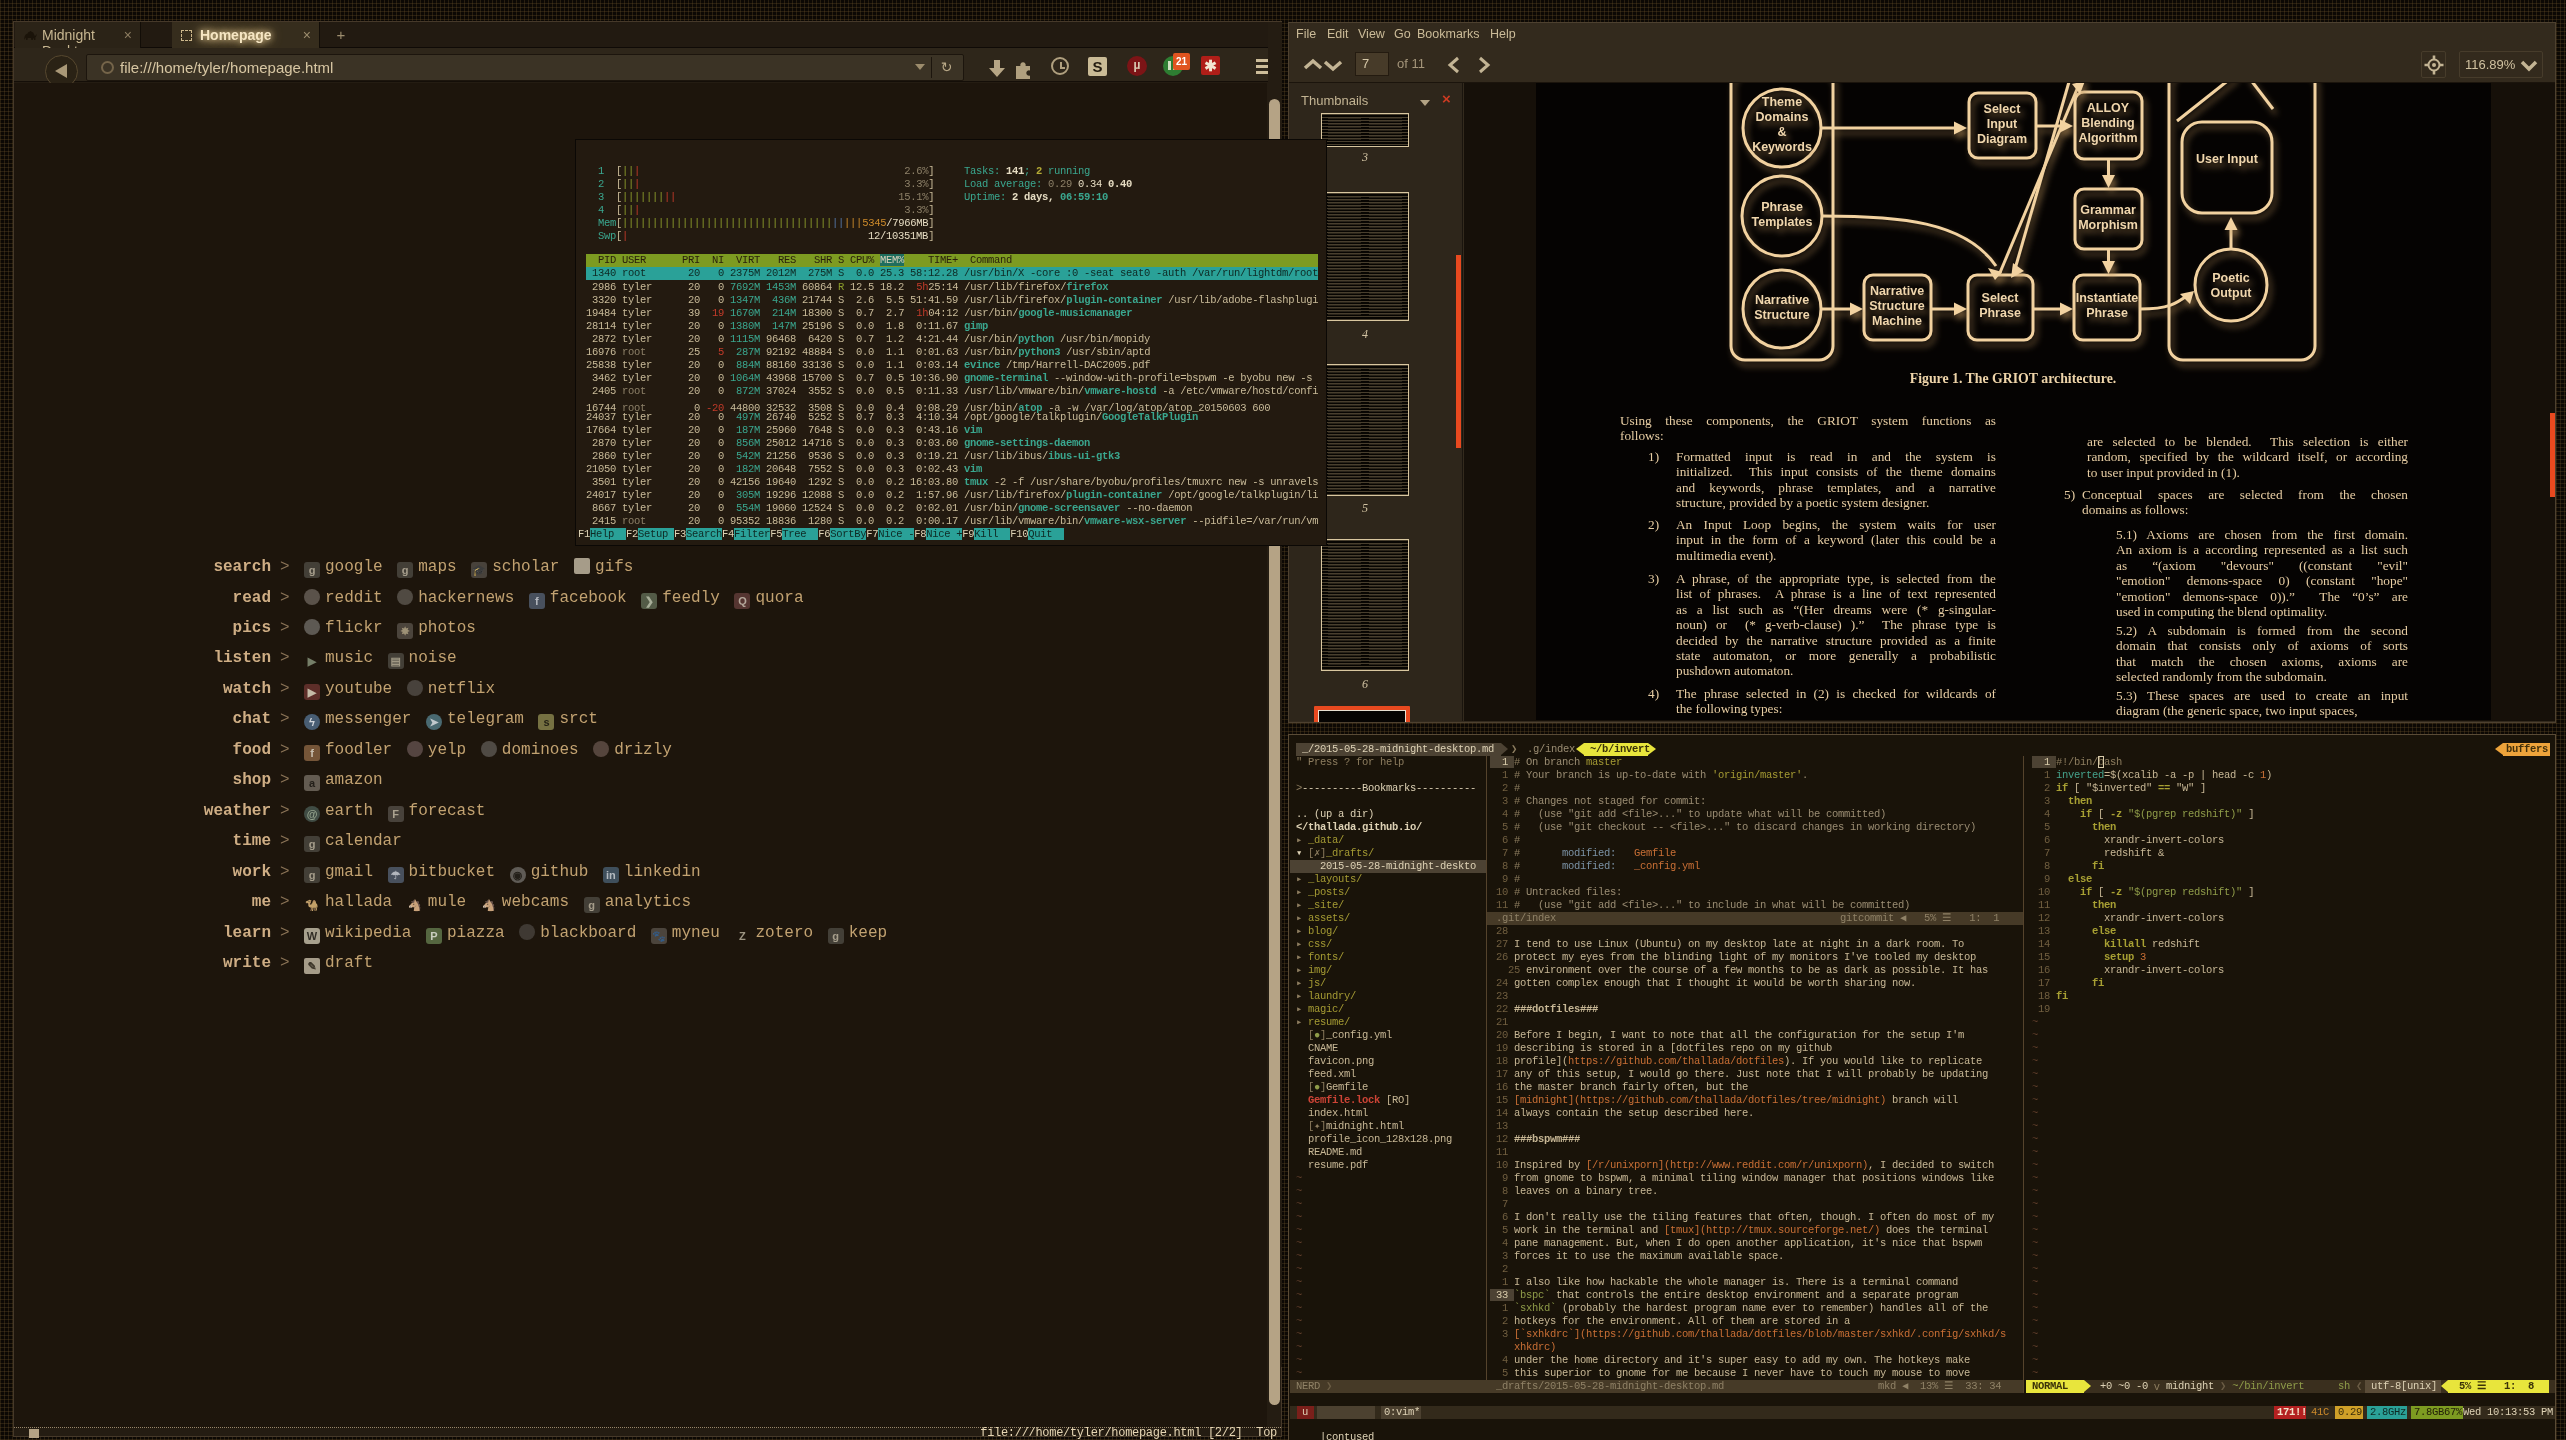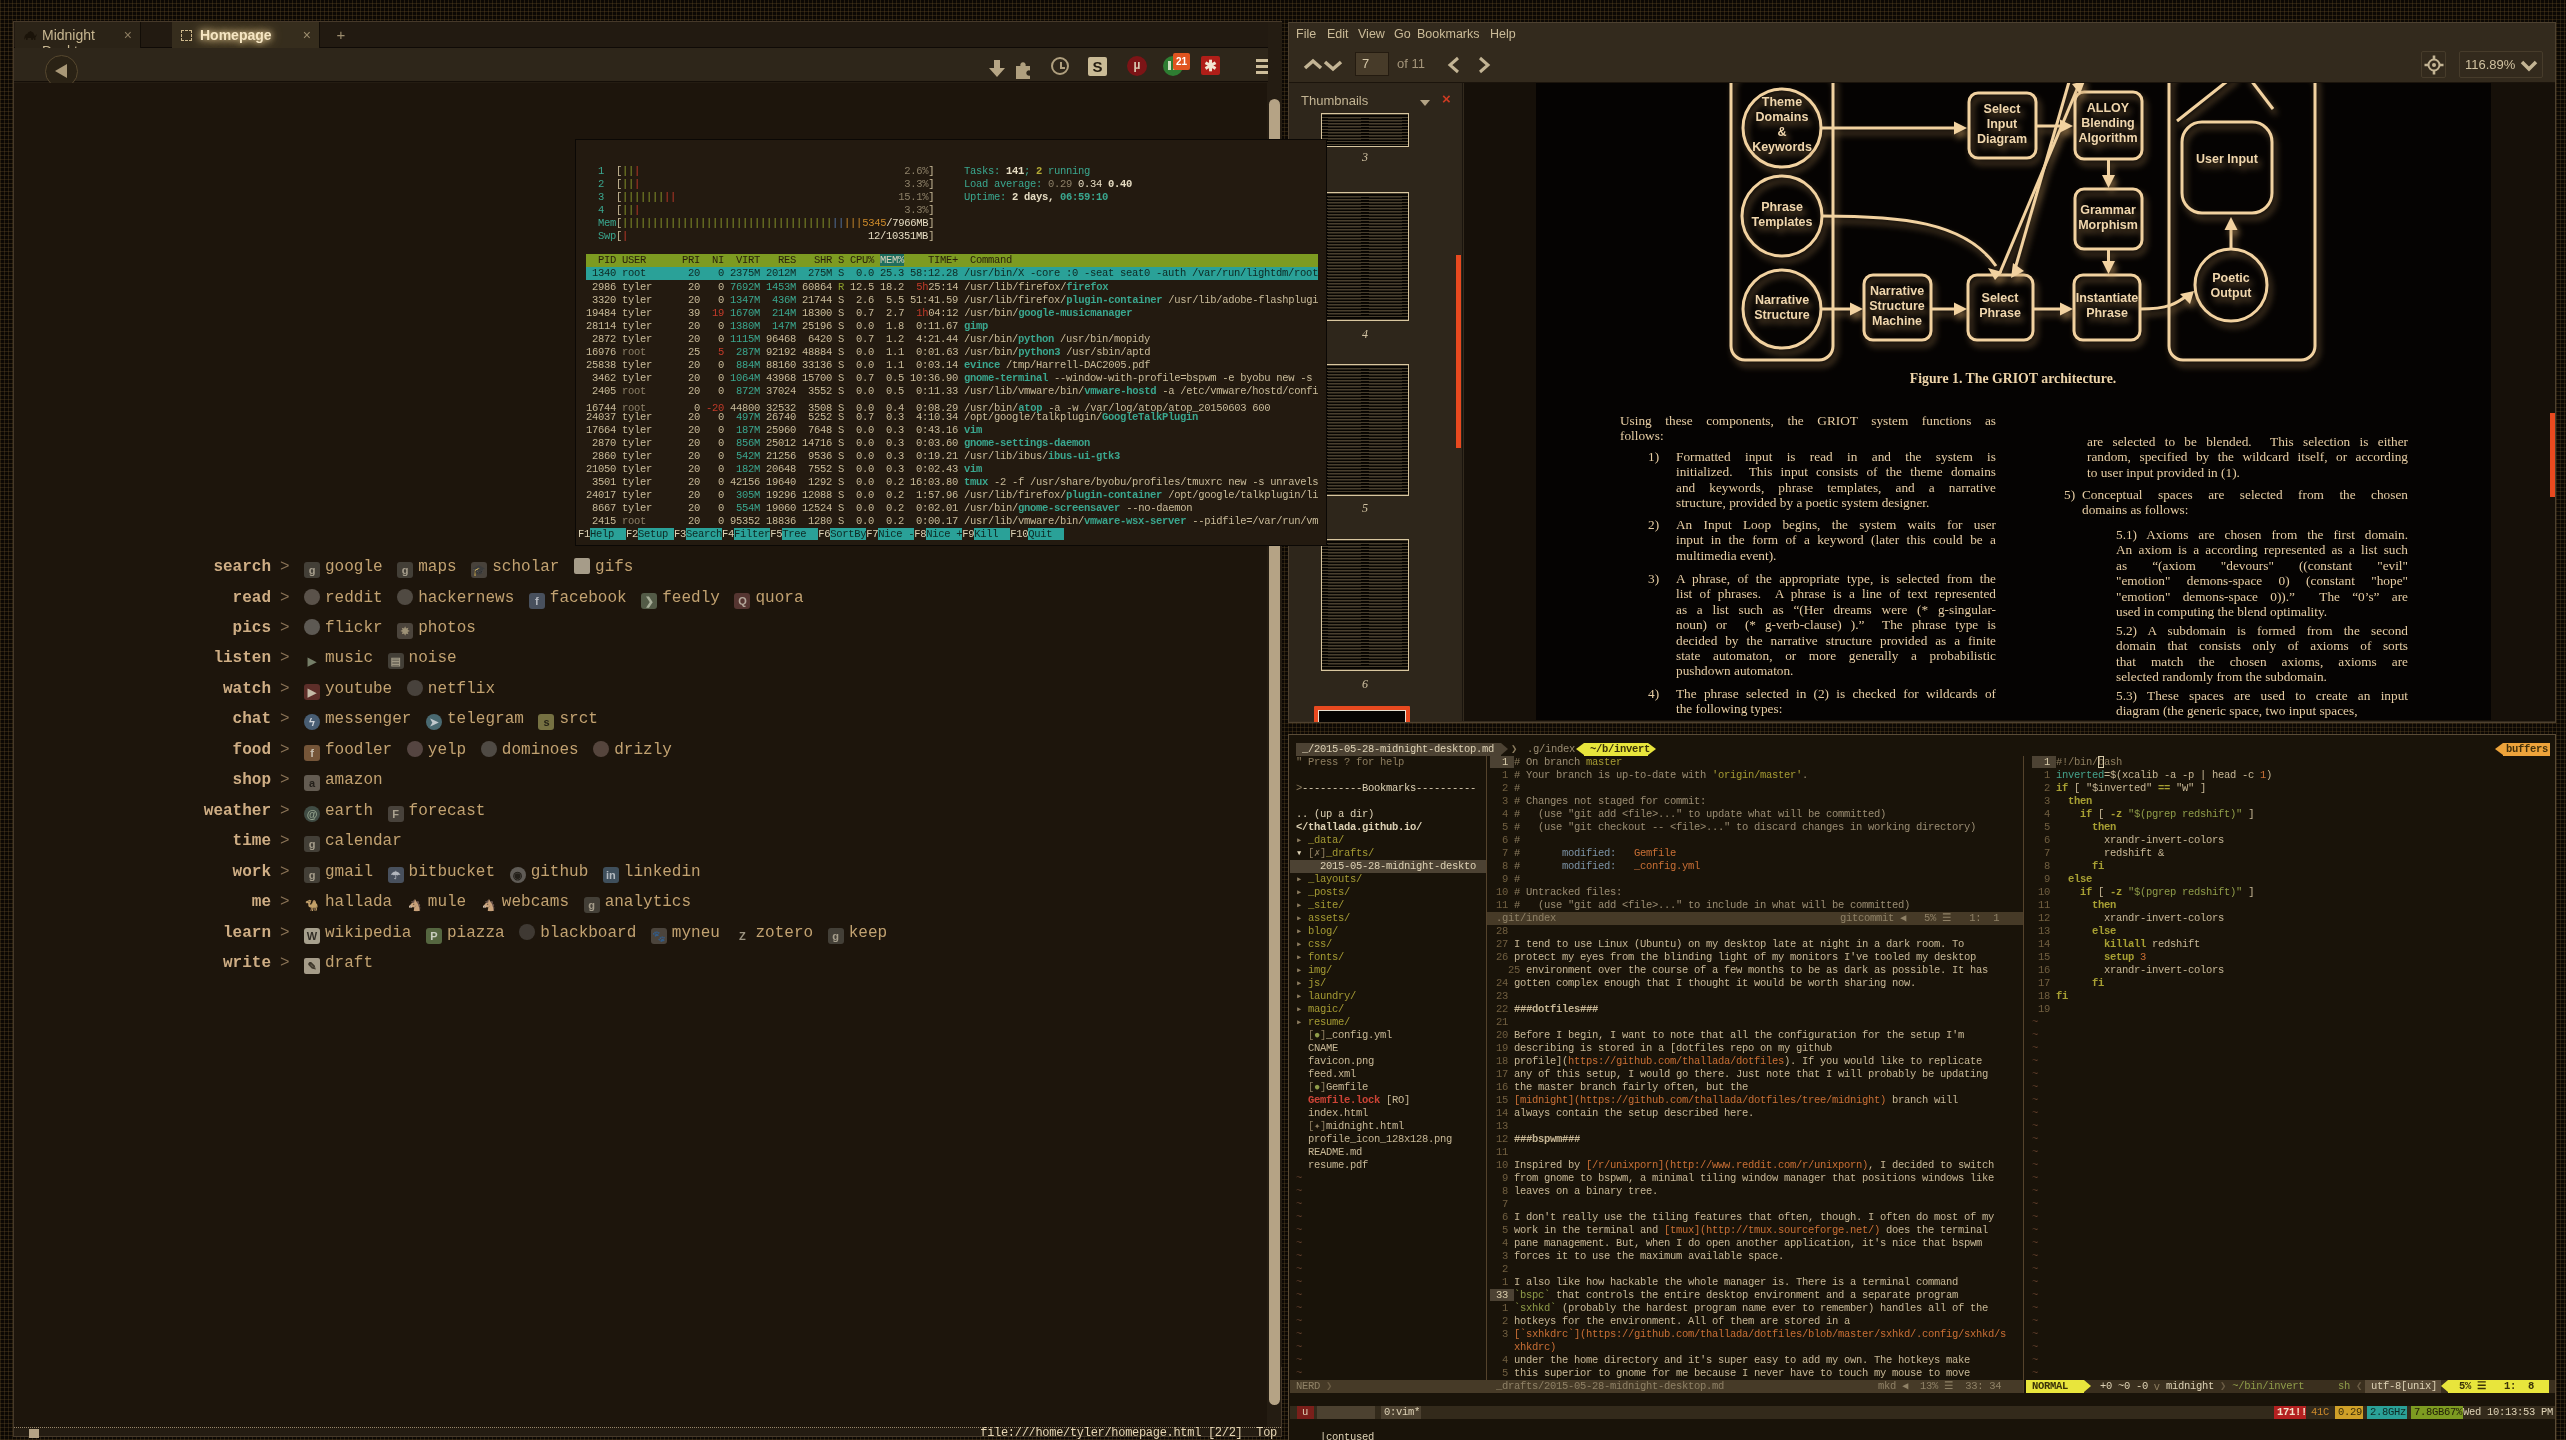--- a/index.html
+++ b/index.html
@@ -65,20 +65,26 @@
     </div>
 <div class="tab" style="left:158px;width:148px;background:#362d1d;border-right:1px solid #120d07">
       <span style="position:absolute;left:9px;top:8px;width:11px;height:11px;border:1px dashed #cdb88c"></span>
       <span style="position:absolute;left:28px;top:5px;color:#f6e6c3;font-weight:bold;text-shadow:0 0 6px #f0d9a6,0 0 12px #d9b877">Homepage</span>
       <span style="position:absolute;right:8px;top:5px;color:#9d8d6e">×</span>
     </div>
 <div class="abs" style="left:316px;top:5px;width:22px;height:17px;color:#9d8d6e;text-align:center;font-size:15px;line-height:16px">+</div>
 <div class="navbar"></div>
 <div class="abs" style="left:31px;top:33px;width:33px;height:33px;border-radius:50%;background:#2a2215;border:1px solid #57482f"></div>
 <div class="abs" style="left:41px;top:42px;width:0;height:0;border-top:7px solid transparent;border-bottom:7px solid transparent;border-right:12px solid #a99877"></div>
+<div class="abs" style="left:72px;top:32px;width:878px;height:27px;background:#3b3325;border:1px solid #1c150d;border-radius:2px">
+      <span style="position:absolute;left:14px;top:6px;width:13px;height:13px;border:2px solid #75654a;border-radius:50%"></span>
+      <span style="position:absolute;left:33px;top:4px;font-size:15px;color:#d8c7a3">file:///home/tyler/homepage.html</span>
+      <span style="position:absolute;right:38px;top:9px;width:0;height:0;border-left:5px solid transparent;border-right:5px solid transparent;border-top:6px solid #9c8c6c"></span>
+      <span style="position:absolute;right:2px;top:2px;width:30px;height:21px;border-left:1px solid #1c150d;color:#b7a786;text-align:center;font-size:14px;line-height:21px">↻</span>
+    </div>
 
 <svg class="abs" style="left:972px;top:35px" width="22" height="22" viewBox="0 0 22 22">
       <path d="M8 3 h6 v8 h5 l-8 9 -8-9 h5 z" fill="#b7a685"></path>
     </svg>
 <svg class="abs" style="left:999px;top:35px" width="22" height="22" viewBox="0 0 22 22">
       <path d="M3 9 h4.5 a2.7 2.7 0 1 1 5 0 H17 v4.5 a2.7 2.7 0 1 0 0 5 V23 H3 z" fill="#b0a07f"></path>
     </svg>
 <div class="abs" style="left:1037px;top:35px;width:18px;height:18px;border:2.5px solid #b0a07f;border-radius:50%">
       <span style="position:absolute;left:7px;top:3px;width:2px;height:6px;background:#b0a07f"></span>
       <span style="position:absolute;left:7px;top:8px;width:5px;height:2px;background:#b0a07f"></span>

